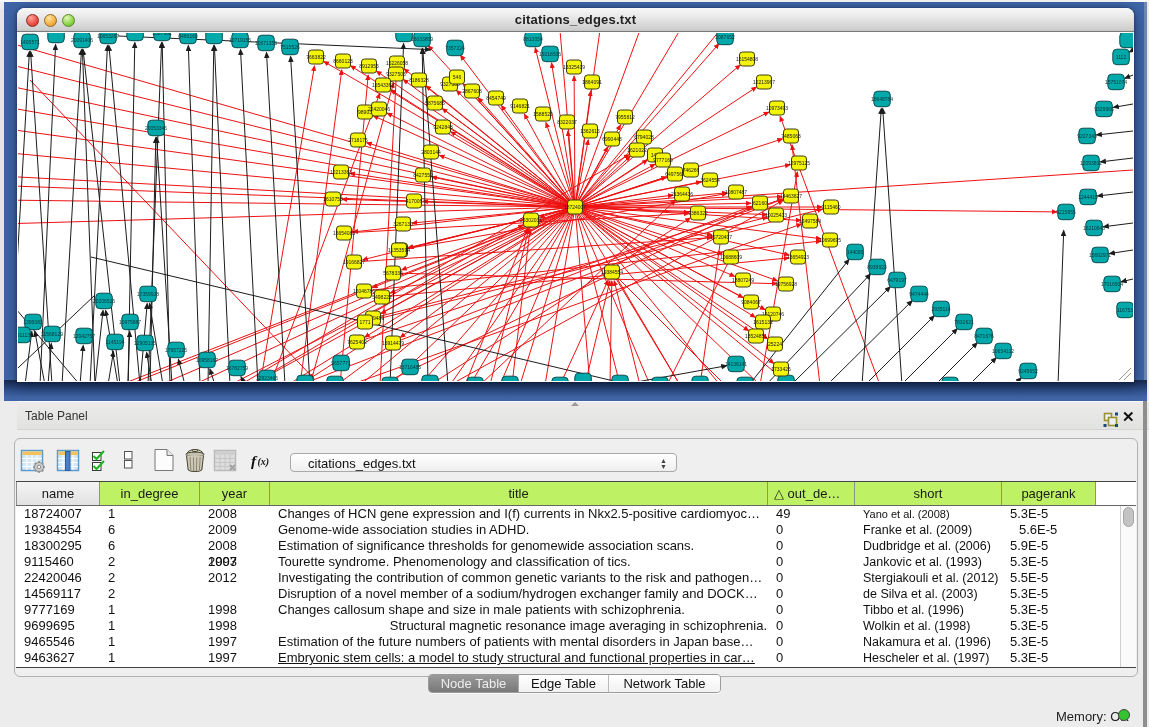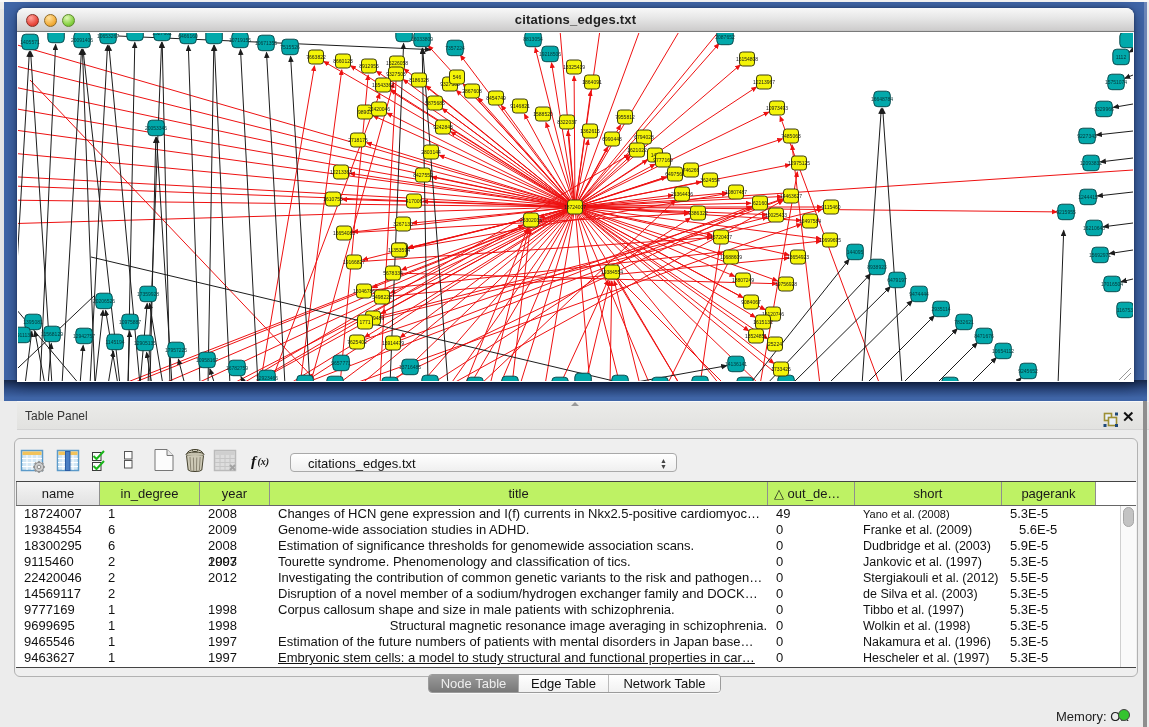--- a/index.html
+++ b/index.html
@@ -728,49 +728,49 @@
 <div class="cell" style="left:208px;top:522px;width:61px;">2009</div>
 <div class="cell" style="left:278px;top:522px;width:489px;">Genome-wide association studies in ADHD.</div>
 <div class="cell" style="left:776px;top:522px;width:78px;">0</div>
 <div class="cell" style="left:863px;top:522px;width:138px;font-size:12.5px;">Franke et al. (2009)</div>
 <div class="cell" style="left:1010px;top:522px;width:85px;margin-left:9px;">5.6E-5</div>
 <div class="cell" style="left:24px;top:538px;width:75px;">18300295</div>
 <div class="cell" style="left:108px;top:538px;width:91px;">6</div>
 <div class="cell" style="left:208px;top:538px;width:61px;">2008</div>
 <div class="cell" style="left:278px;top:538px;width:489px;">Estimation of significance thresholds for genomewide association scans.</div>
 <div class="cell" style="left:776px;top:538px;width:78px;">0</div>
-<div class="cell" style="left:863px;top:538px;width:138px;font-size:12.5px;">Dudbridge et al. (2003)</div>
+<div class="cell" style="left:863px;top:538px;width:138px;font-size:12.5px;">Dudbridge et al. (2006)</div>
 <div class="cell" style="left:1010px;top:538px;width:85px;">5.9E-5</div>
 <div class="cell" style="left:24px;top:554px;width:75px;">9115460</div>
 <div class="cell" style="left:108px;top:554px;width:91px;">2</div>
 <div class="cell" style="left:208px;top:554px;width:61px;">1997</div>
 <div class="cell" style="left:278px;top:554px;width:489px;">Tourette syndrome. Phenomenology and classification of tics.</div>
 <div class="cell" style="left:776px;top:554px;width:78px;">0</div>
-<div class="cell" style="left:863px;top:554px;width:138px;font-size:12.5px;">Jankovic et al. (1997)</div>
+<div class="cell" style="left:863px;top:554px;width:138px;font-size:12.5px;">Jankovic et al. (1993)</div>
 <div class="cell" style="left:1010px;top:554px;width:85px;">5.3E-5</div>
 <div class="cell" style="left:24px;top:570px;width:75px;">22420046</div>
 <div class="cell" style="left:108px;top:570px;width:91px;">2</div>
 <div class="cell" style="left:208px;top:570px;width:61px;">2012</div>
 <div class="cell" style="left:278px;top:570px;width:489px;">Investigating the contribution of common genetic variants to the risk and pathogen…</div>
 <div class="cell" style="left:776px;top:570px;width:78px;">0</div>
 <div class="cell" style="left:863px;top:570px;width:138px;font-size:12.5px;">Stergiakouli et al. (2012)</div>
 <div class="cell" style="left:1010px;top:570px;width:85px;">5.5E-5</div>
 <div class="cell" style="left:24px;top:586px;width:75px;">14569117</div>
 <div class="cell" style="left:108px;top:586px;width:91px;">2</div>
 <div class="cell" style="left:208px;top:554px;width:61px;">2003</div>
 <div class="cell" style="left:278px;top:586px;width:489px;">Disruption of a novel member of a sodium/hydrogen exchanger family and DOCK…</div>
 <div class="cell" style="left:776px;top:586px;width:78px;">0</div>
 <div class="cell" style="left:863px;top:586px;width:138px;font-size:12.5px;">de Silva et al. (2003)</div>
 <div class="cell" style="left:1010px;top:586px;width:85px;">5.3E-5</div>
 <div class="cell" style="left:24px;top:602px;width:75px;">9777169</div>
 <div class="cell" style="left:108px;top:602px;width:91px;">1</div>
 <div class="cell" style="left:208px;top:602px;width:61px;">1998</div>
-<div class="cell" style="left:278px;top:602px;width:489px;">Corpus callosum shape and size in male patients with schizophrenia.</div>
+<div class="cell" style="left:278px;top:602px;width:489px;">Changes callosum shape and size in male patients with schizophrenia.</div>
 <div class="cell" style="left:776px;top:602px;width:78px;">0</div>
-<div class="cell" style="left:863px;top:602px;width:138px;font-size:12.5px;">Tibbo et al. (1997)</div>
+<div class="cell" style="left:863px;top:602px;width:138px;font-size:12.5px;">Tibbo et al. (1996)</div>
 <div class="cell" style="left:1010px;top:602px;width:85px;">5.3E-5</div>
 <div class="cell" style="left:24px;top:618px;width:75px;">9699695</div>
 <div class="cell" style="left:108px;top:618px;width:91px;">1</div>
 <div class="cell" style="left:208px;top:618px;width:61px;">1998</div>
 <div class="cell" style="left:278px;top:618px;width:489px;text-align:right;">Structural magnetic resonance image averaging in schizophrenia.</div>
 <div class="cell" style="left:776px;top:618px;width:78px;">0</div>
 <div class="cell" style="left:863px;top:618px;width:138px;font-size:12.5px;">Wolkin et al. (1998)</div>
 <div class="cell" style="left:1010px;top:618px;width:85px;">5.3E-5</div>
 <div class="cell" style="left:24px;top:634px;width:75px;">9465546</div>
 <div class="cell" style="left:108px;top:634px;width:91px;">1</div>

